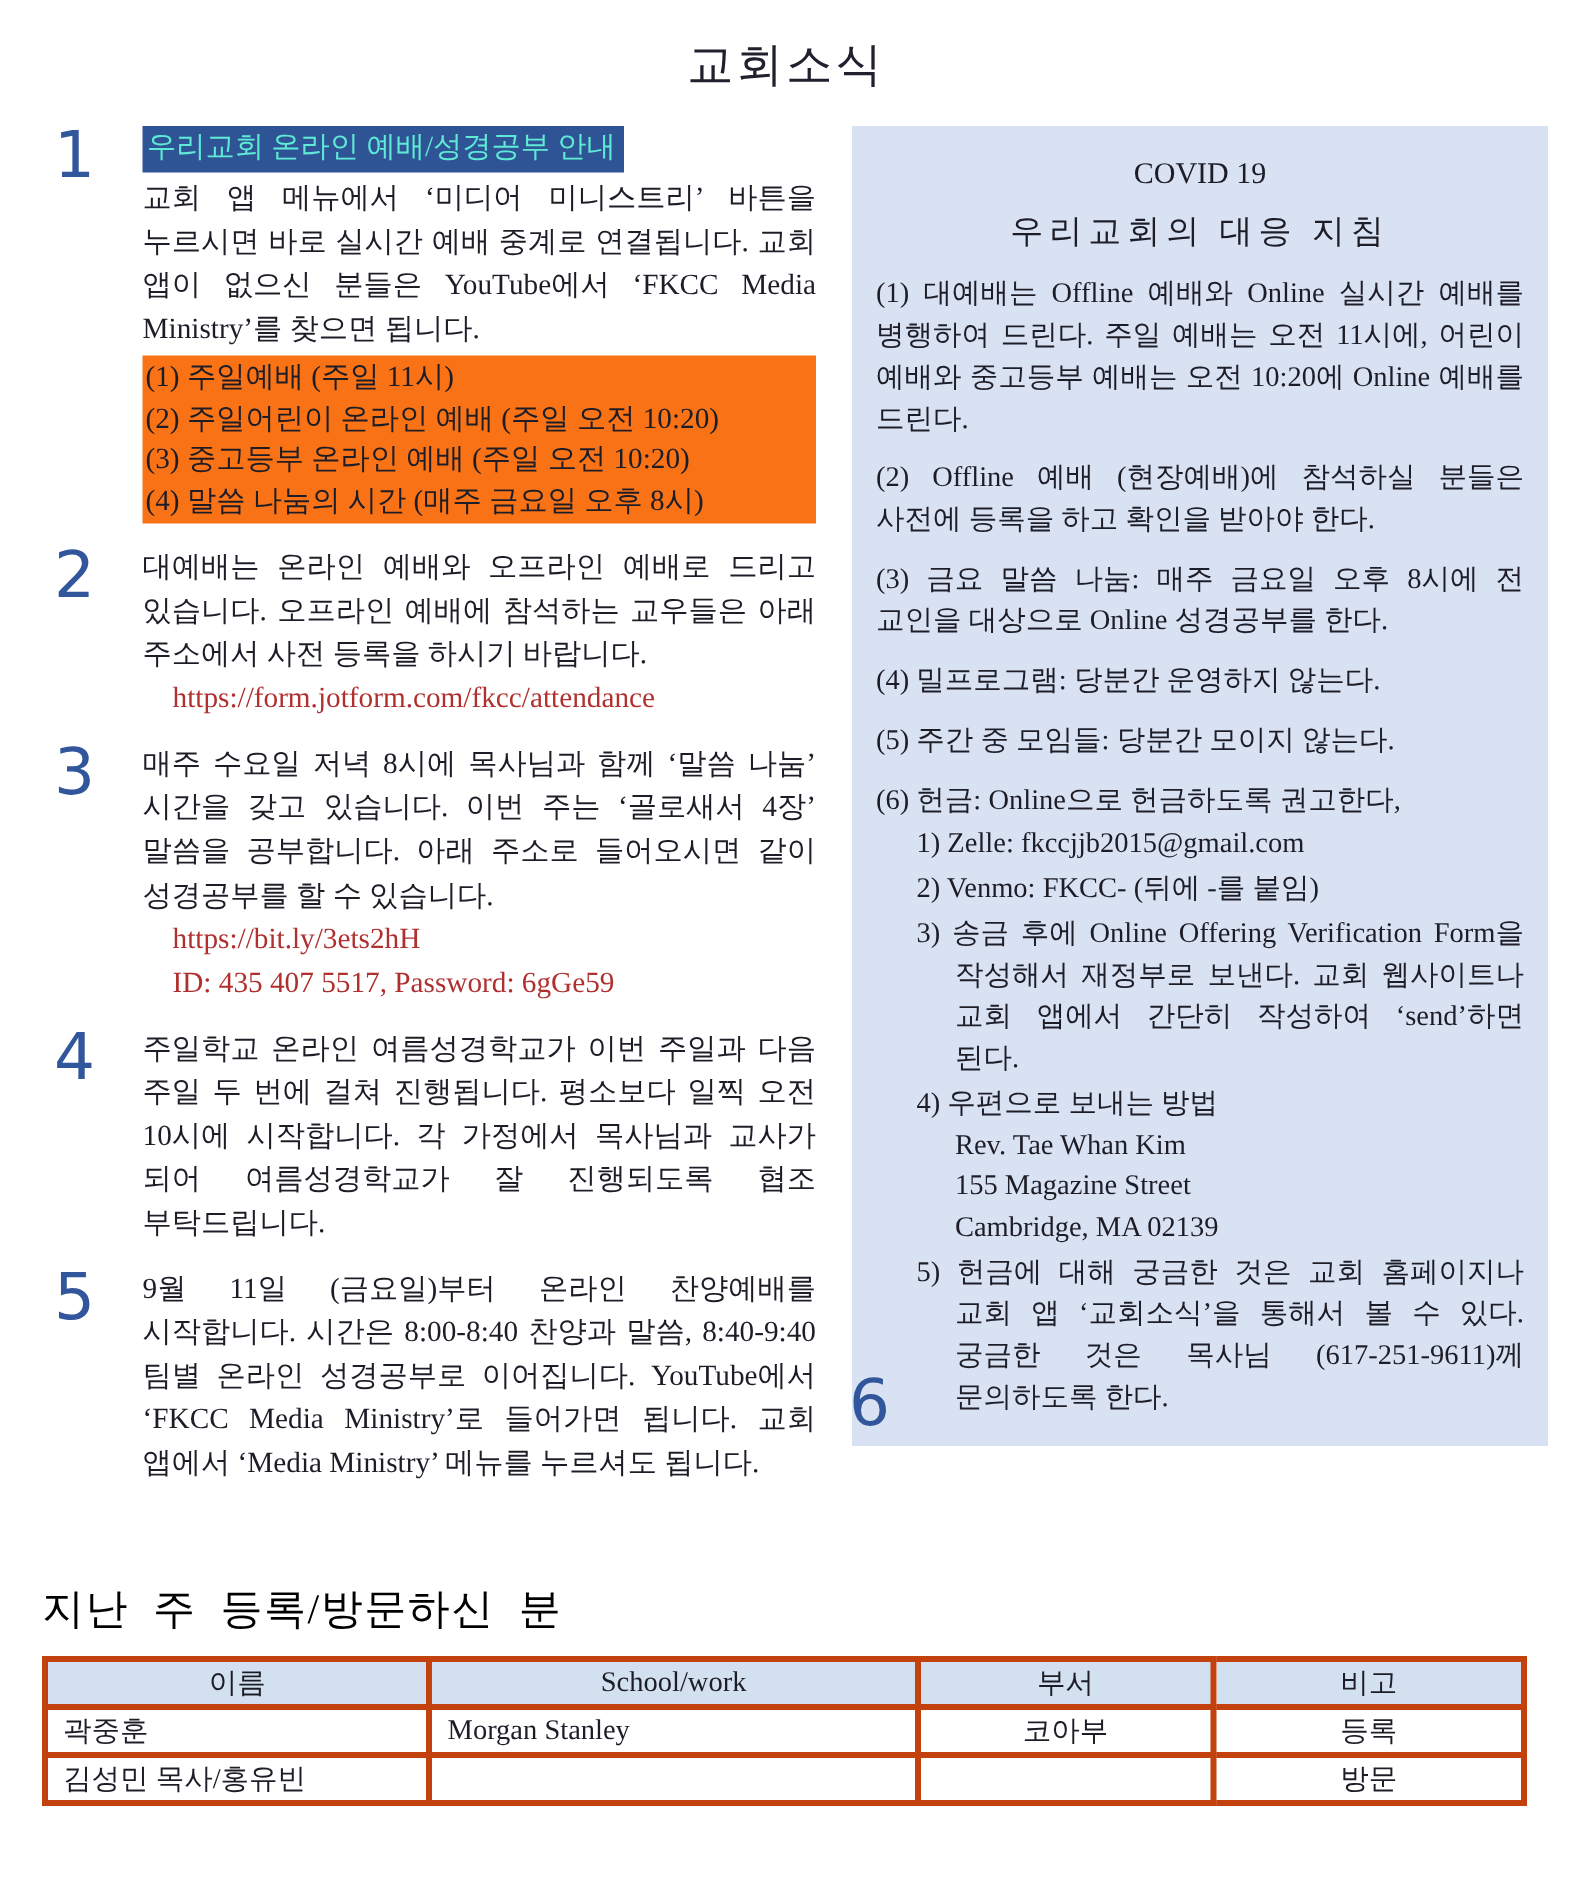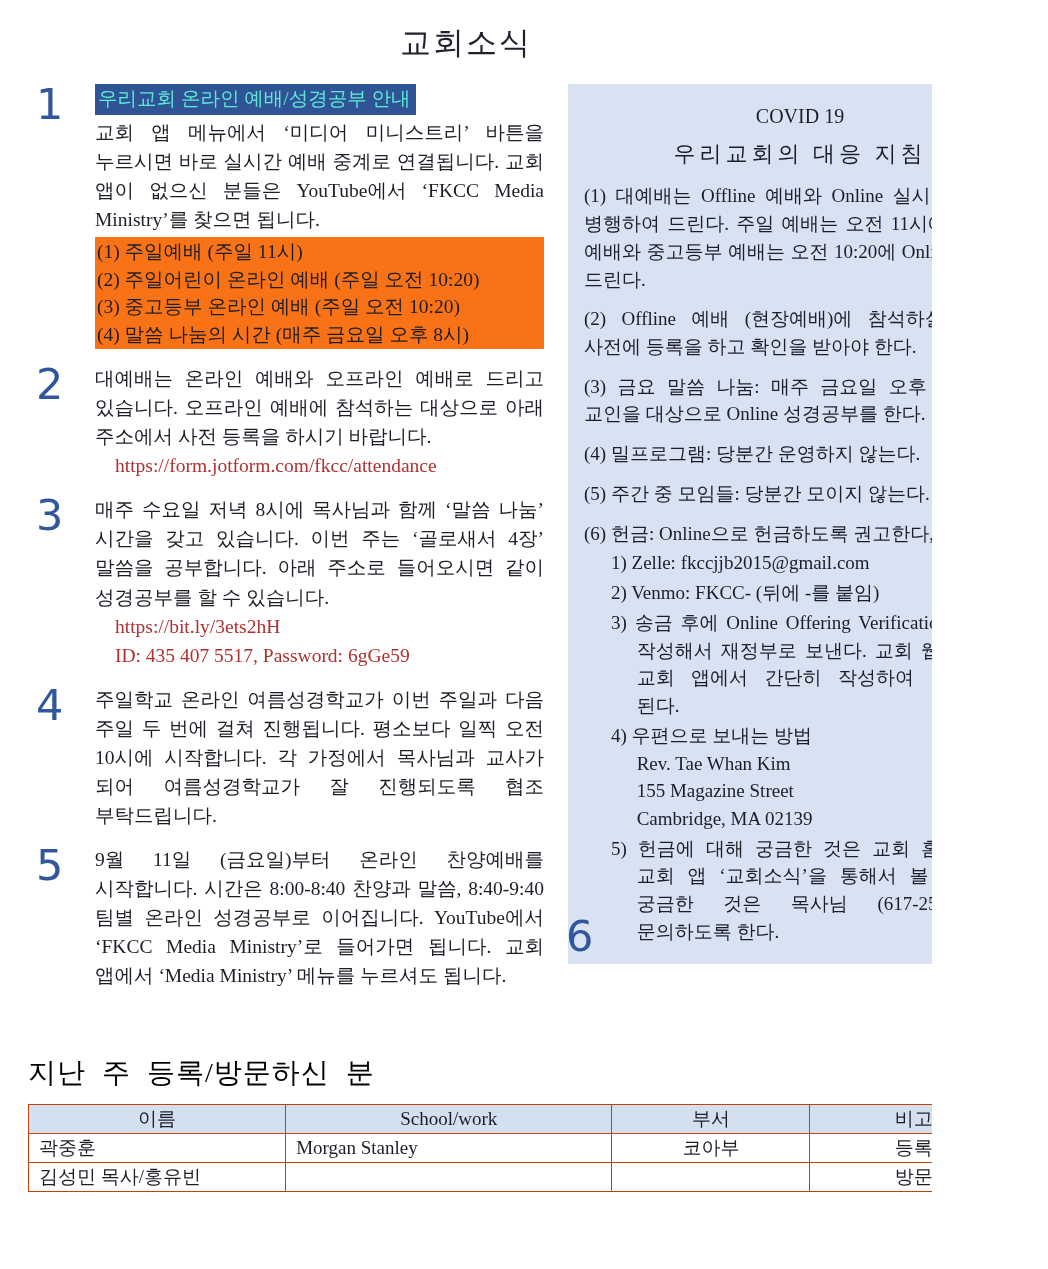--- a/index.html
+++ b/index.html
@@ -1,17 +1,17 @@
 <!DOCTYPE html>
 <html><head>
 <meta charset="utf-8">
 <style>
   html,body { margin:0; padding:0; background:#ffffff; }
   .page {
-    position:relative; width:932px; height:1269px; background:#ffffff;
+    position:relative; width:1048px; height:1269px; background:#ffffff;
     font-family:"Liberation Serif","DejaVu Serif",serif; color:#1d1d27; overflow:hidden;
   }
   .doc-title {
     position:absolute; top:22px; left:0; width:100%;
     text-align:center; font-size:31px; letter-spacing:2px; color:#20202e;
   }
   
   .left-col { position:absolute; left:28px; top:84px; width:516px; }
   .item { display:grid; grid-template-columns:67px 1fr; margin-bottom:15px; }
   .num {
@@ -42,21 +42,21 @@
   .item6 { position:absolute; left:566px; top:916px; width:468px; display:grid; grid-template-columns:53px 1fr; }
   .item6 .num { padding-left:0; }
   .item6 .itext { font-size:19.5px; }
   
   .visitors { position:absolute; left:28px; top:1054px; width:990px; }
   .visitors-heading {
     font-size:28px; font-weight:normal; margin:0 0 12px; letter-spacing:1px;
     word-spacing:8px; color:#000000;
   }
   table.vtable { width:100%; border-collapse:collapse; font-size:19px; table-layout:fixed; }
-  .vtable th, .vtable td { border:1px solid #c2410c; height:26px; padding:1px 10px; overflow:hidden; }
+  .vtable th, .vtable td { border:4px solid #c2410c; height:26px; padding:1px 10px; overflow:hidden; }
   .vtable th { background:#D2E0EF; font-weight:normal; text-align:center; }
   .vtable td.c { text-align:center; }
   .vtable td.l { text-align:left; }
 </style>
 </head>
 <body>
 
 <div class="page">
 
   <div class="doc-title">교회소식</div>
@@ -73,21 +73,21 @@
           <div>(2) 주일어린이 온라인 예배 (주일 오전 10:20)</div>
           <div>(3) 중고등부 온라인 예배 (주일 오전 10:20)</div>
           <div>(4) 말씀 나눔의 시간 (매주 금요일 오후 8시)</div>
         </div>
       </div>
     </div>
 
     <div class="item">
       <div class="num">2</div>
       <div class="itext">
-        <div>대예배는 온라인 예배와 오프라인 예배로 드리고 있습니다. 오프라인 예배에 참석하는 대상으로 아래 주소에서 사전 등록을 하시기 바랍니다.</div>
+        <div>대예배는 온라인 예배와 오프라인 예배로 드리고 있습니다. 오프라인 예배에 참석하는 교우들은 아래 주소에서 사전 등록을 하시기 바랍니다.</div>
         <div class="redlink">https://form.jotform.com/fkcc/attendance</div>
       </div>
     </div>
 
     <div class="item">
       <div class="num">3</div>
       <div class="itext">
         <div>매주 수요일 저녁 8시에 목사님과 함께 ‘말씀 나눔’ 시간을 갖고 있습니다. 이번 주는 ‘골로새서 4장’ 말씀을 공부합니다. 아래 주소로 들어오시면 같이 성경공부를 할 수 있습니다.</div>
         <div class="redlink">https://bit.ly/3ets2hH</div>
         <div class="redlink">ID: 435 407 5517, Password: 6gGe59</div>

